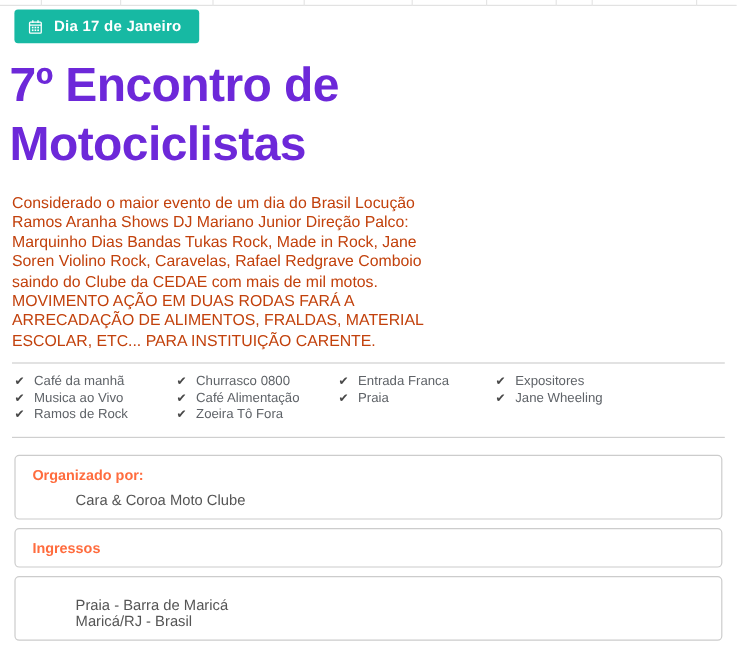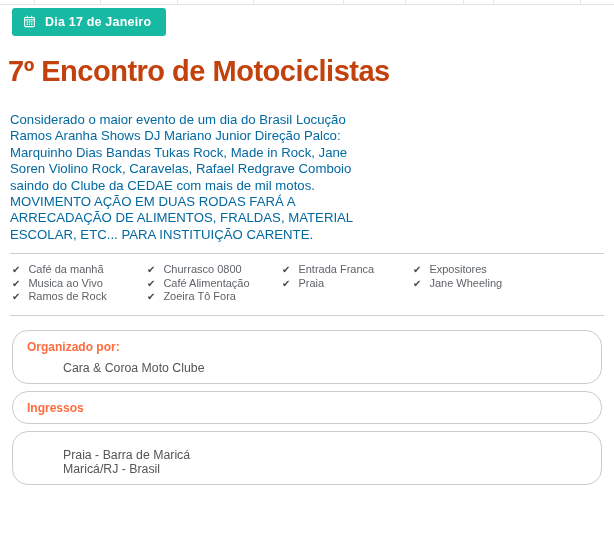--- a/index.html
+++ b/index.html
@@ -15,44 +15,44 @@
   .top-strip {
     position: absolute; top: 0; left: 0; width: 614px; height: 5px;
     border-bottom: 1px solid #e2e2e2;
   }
   .top-strip .tick {
     position: absolute; top: 0; width: 1px; height: 5px; background: #e5e5e5;
   }
   .page { padding-top: 8px; }
 
   .date-badge {
-    display: inline-flex; align-items: flex-start; gap: 9px;
+    display: inline-flex; align-items: flex-end; gap: 9px;
     margin-left: 12px;
     background: #17b9a3;
     color: #ffffff;
     font-size: 12.5px; font-weight: bold; letter-spacing: .2px;
     padding: 7px 15px 7px 11px;
     border-radius: 3px;
     border: none; cursor: pointer;
   }
   .date-badge svg { display: block; }
 
   h1.event-title {
     margin: 11px 0 0 8px;
     max-width: 430px;
-    font-size: 29px; line-height: 49px; font-weight: bold;
-    color: #c2410c;
+    font-size: 40px; line-height: 49px; font-weight: bold;
+    color: #6d28d9;
     letter-spacing: -0.5px;
   }
 
   .description {
     margin: 16px 0 0 10px;
     max-width: 380px;
     font-size: 13.2px; line-height: 16.4px;
-    color: #0369a1;
+    color: #c2410c;
     white-space: pre-line;
   }
 
   .divider {
     border: none; border-top: 1px solid #cfcfcf;
     margin: 10px 10px 0 10px; height: 0;
   }
   .divider.second { margin-top: 11px; }
 
   .amenities {
@@ -64,21 +64,21 @@
     display: flex; align-items: baseline; gap: 8px;
     font-size: 11px; line-height: 13.5px; color: #5f6368;
   }
   .amenity .check {
     font-size: 10px; color: #484848; flex: 0 0 auto;
   }
 
   .boxes { margin: 14px 12px 0 12px; }
   .info-box {
     border: 1px solid #cccccc;
-    border-radius: 16px;
+    border-radius: 4px;
     padding: 9px 14px 8px 14px;
     margin-bottom: 7px;
     background: #ffffff;
   }
   .info-box h3 {
     font-size: 12px; font-weight: bold; color: #ff6c3e;
     line-height: 14px;
   }
   .info-box .box-body {
     margin-top: 8px;

